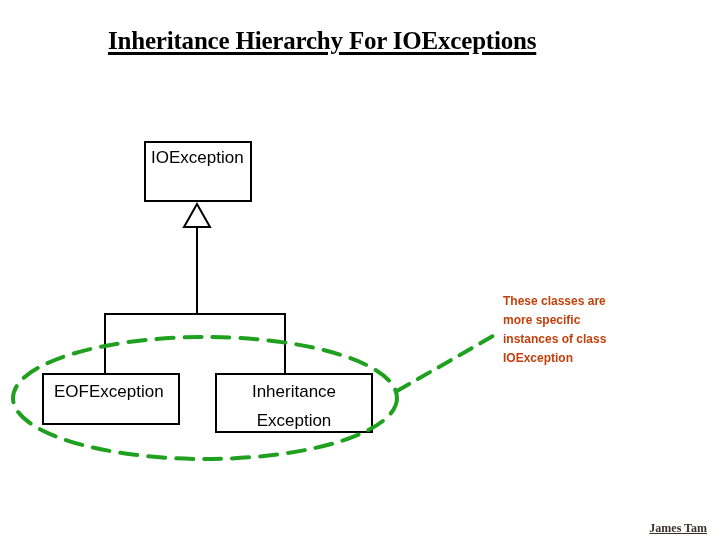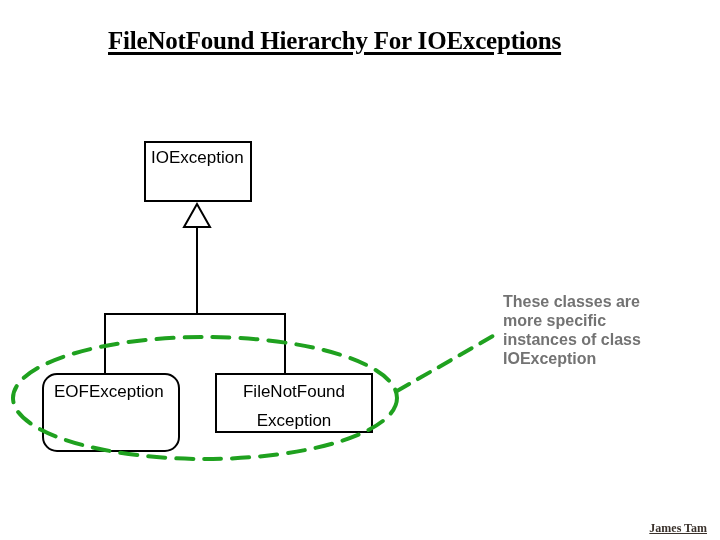--- a/index.html
+++ b/index.html
@@ -29,67 +29,67 @@
   .node {
     position: absolute;
     box-sizing: border-box;
     border: 2px solid #000000;
     background: #ffffff;
     color: #000000;
     font-size: 17px;
     line-height: 20px;
   }
   .node-io   { left: 144px; top: 141px; width: 108px; height: 61px; padding: 5px 0 0 5px; }
-  .node-eof  { left: 42px;  top: 373px; width: 138px; height: 79px; padding: 7px 0 0 10px; border-radius: 15px; }
+  .node-eof  { left: 42px;  top: 373px; width: 138px; height: 52px; padding: 7px 0 0 10px; }
   .node-fnf  { left: 215px; top: 373px; width: 158px; height: 60px; padding: 2px 0 0 0;
                text-align: center; line-height: 29px; white-space: pre-line; }
   .overlay {
     position: absolute;
     left: 0; top: 0;
     width: 720px; height: 540px;
     pointer-events: none;
   }
   .annotation {
     position: absolute;
     left: 503px;
     top: 292px;
     width: 160px;
-    font-size: 16px;
+    font-size: 12px;
     font-weight: bold;
     line-height: 19px;
-    color: #737373;
+    color: #c2410c;
     white-space: pre-line;
   }
   .footer {
     position: absolute;
     right: 13px;
     top: 521px;
     font-family: "Liberation Serif", serif;
     font-weight: bold;
     font-size: 12px;
     color: #3a312b;
     text-decoration: underline;
   }
 </style>
 </head>
 <body>
 
 <div class="slide">
 
-  <h1 class="title">FileNotFound Hierarchy For IOExceptions</h1>
+  <h1 class="title">Inheritance Hierarchy For IOExceptions</h1>
 
   <div class="node node-io">
     <span>IOException</span>
   </div>
 
   <div class="node node-eof">
     <span>EOFException</span>
   </div>
 
-  <div class="node node-fnf">FileNotFound
+  <div class="node node-fnf">Inheritance
 Exception</div>
 
   <svg class="overlay" width="720" height="540" viewBox="0 0 720 540">
 
     <line x1="197" y1="227" x2="197" y2="315" stroke-width="2" fill="none" stroke="#000000"></line>
 
     <polyline points="105,373 105,314 285,314 285,373" stroke-width="2" fill="none" stroke="#000000"></polyline>
 
     <polygon points="197,204 184,227 210,227" fill="#ffffff" stroke-width="2" stroke="#000000"></polygon>
 

